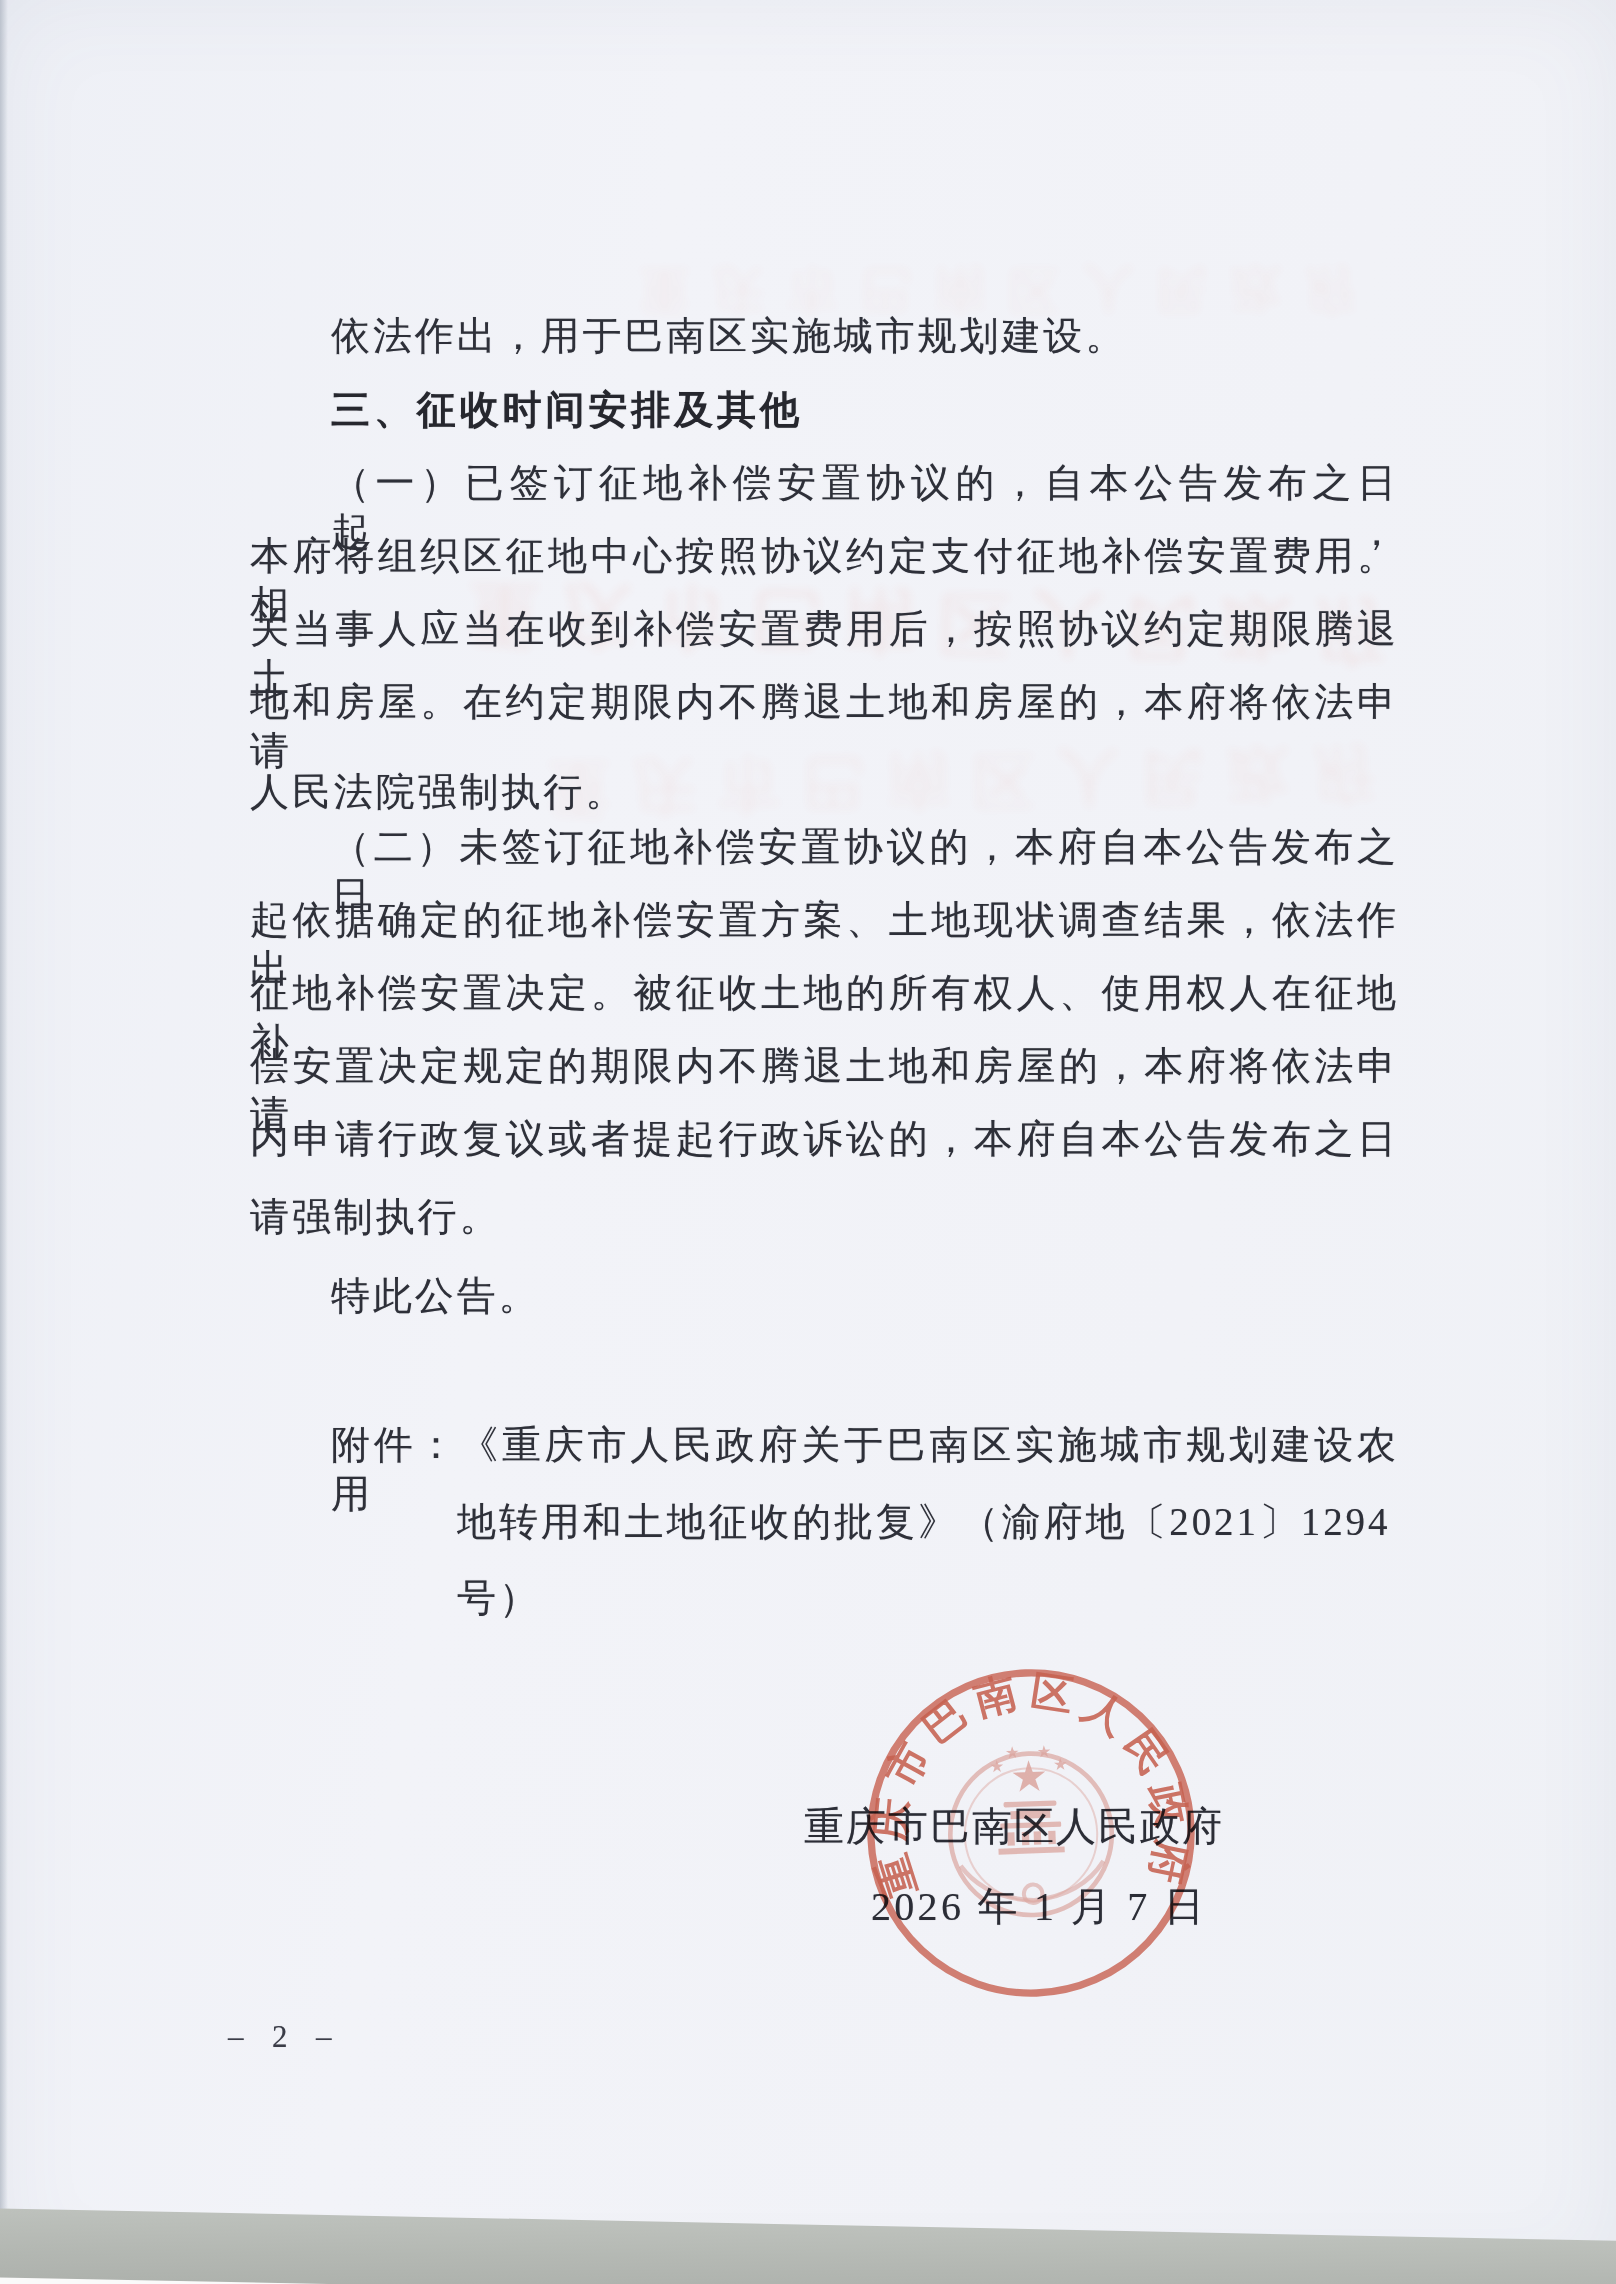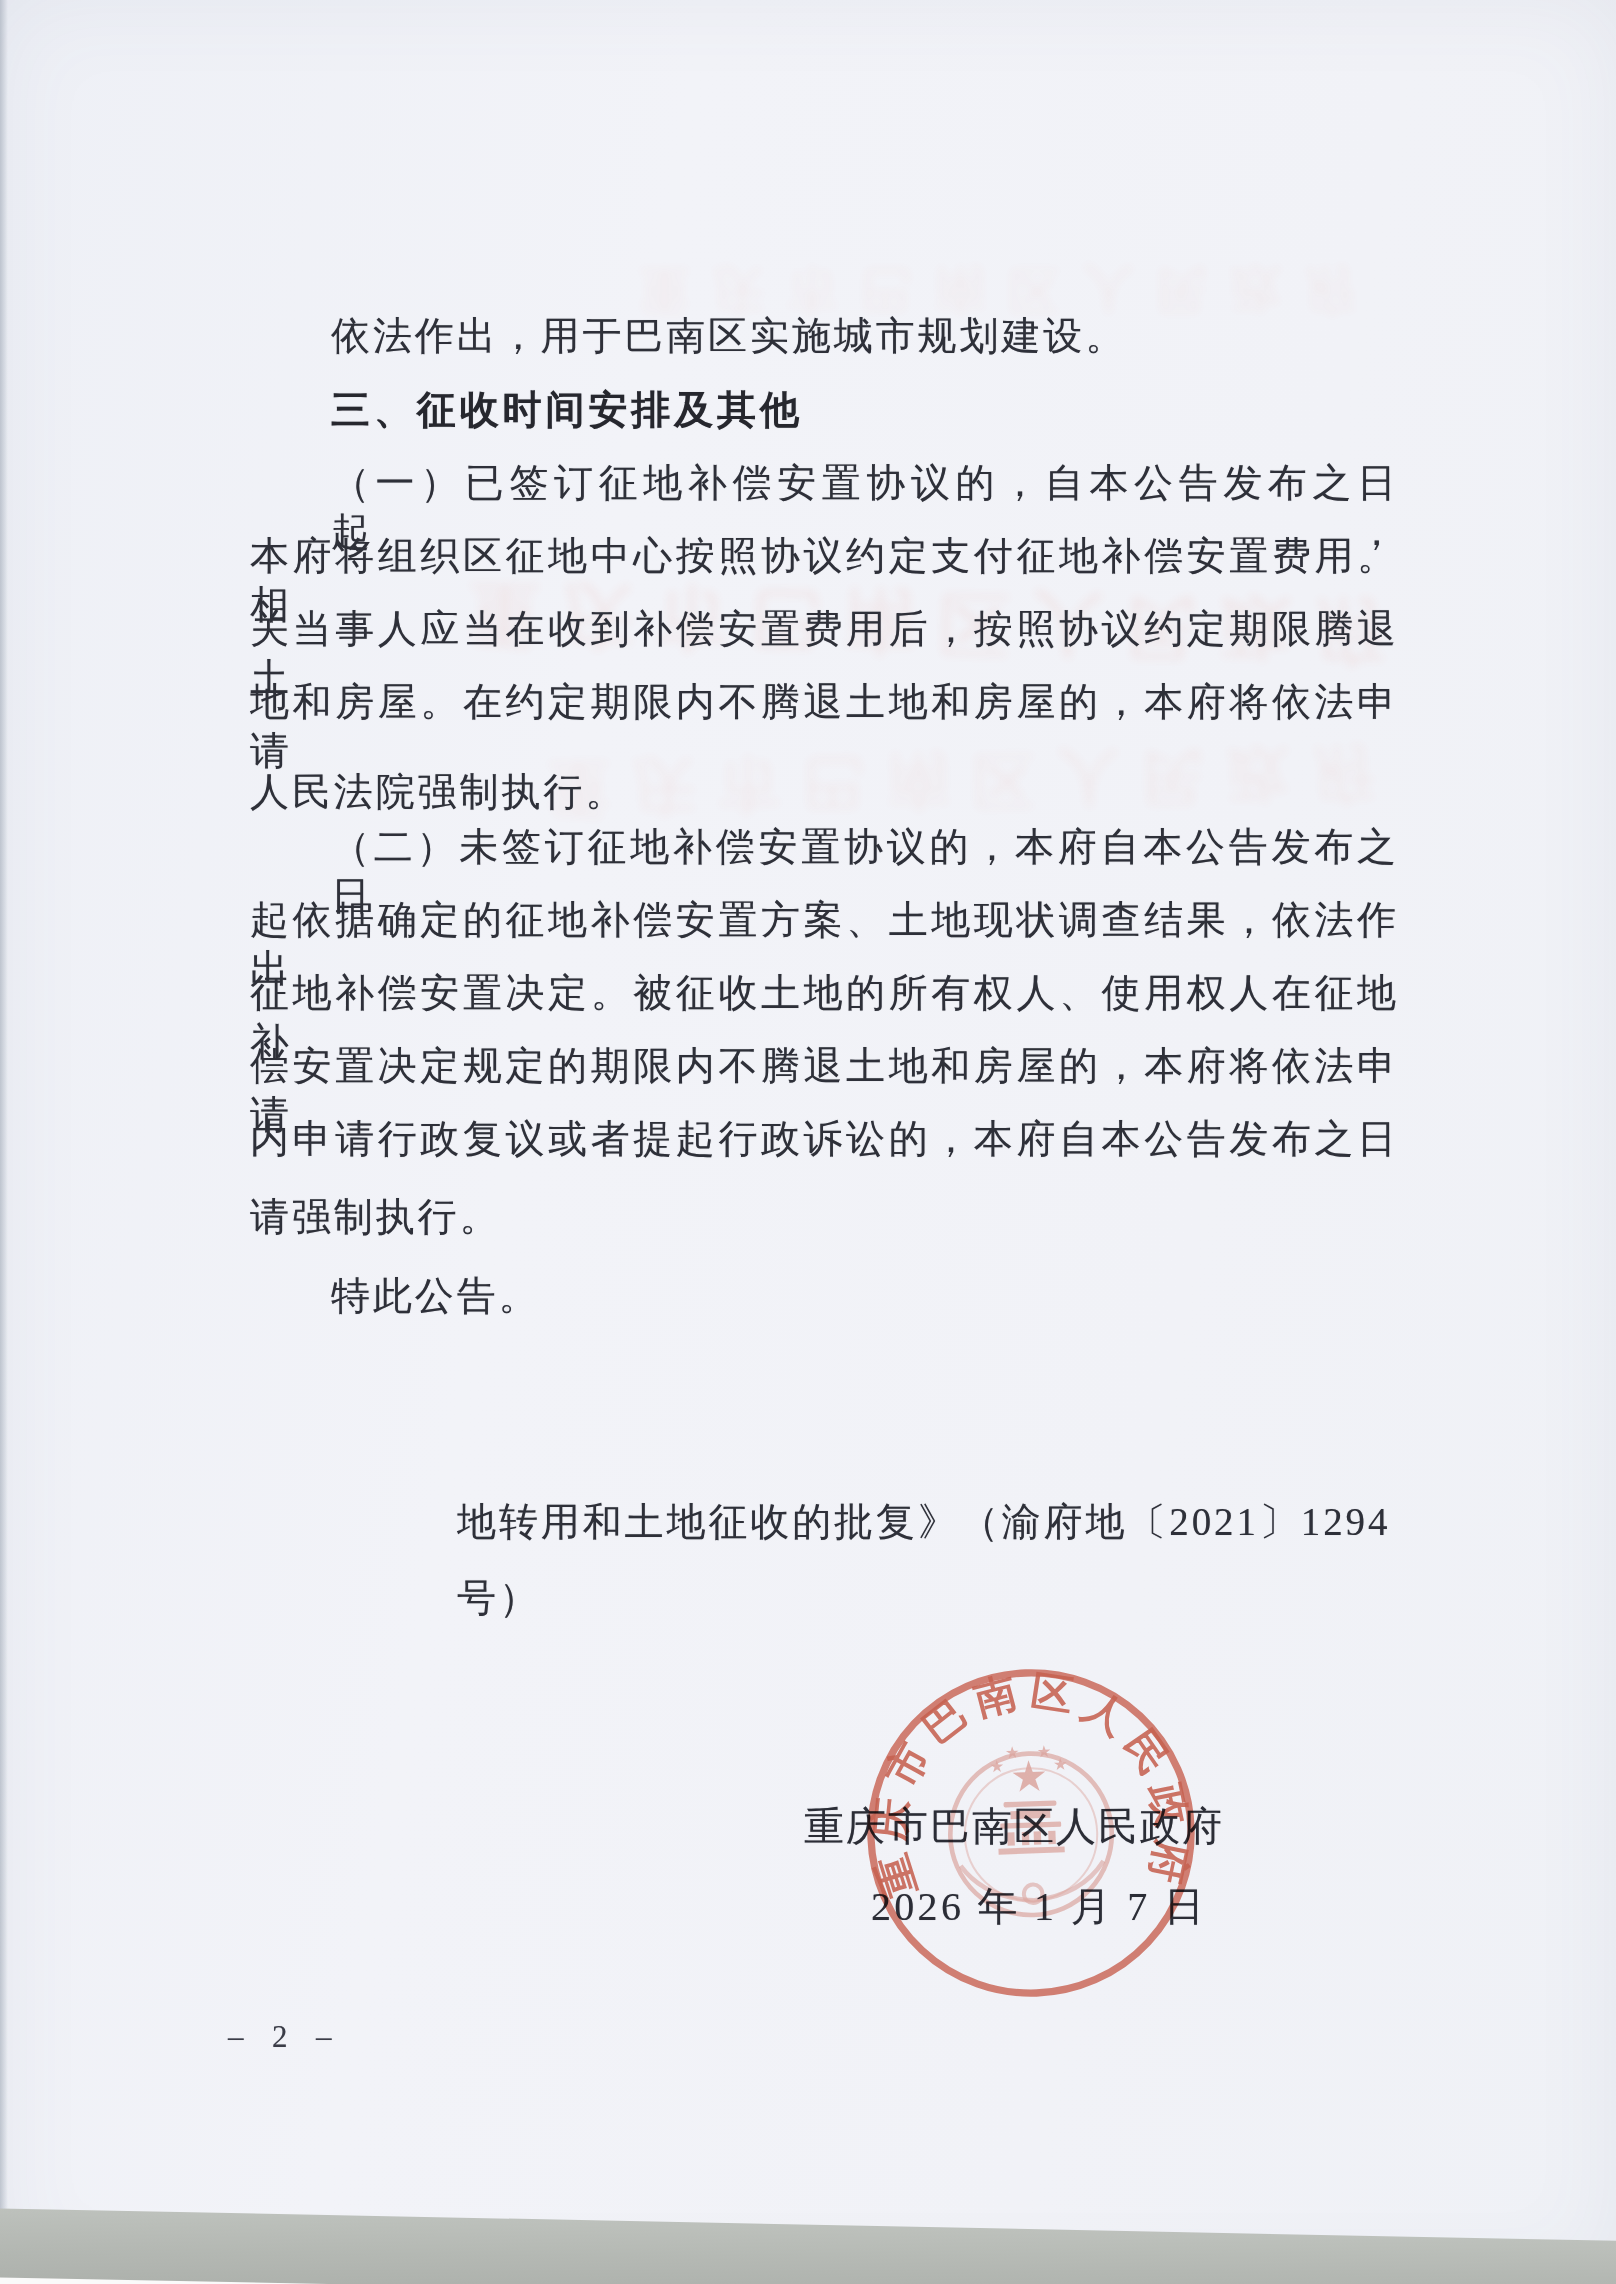--- a/index.html
+++ b/index.html
@@ -95,20 +95,21 @@
   <div class="line jline" style="top:678px">地和房屋。在约定期限内不腾退土地和房屋的，本府将依法申请</div>
   <div class="line" style="top:768px">人民法院强制执行。</div>
   <div class="line ind2 jline" style="top:823px">（二）未签订征地补偿安置协议的，本府自本公告发布之日</div>
   <div class="line jline" style="top:896px">起依据确定的征地补偿安置方案、土地现状调查结果，依法作出</div>
   <div class="line jline" style="top:969px">征地补偿安置决定。被征收土地的所有权人、使用权人在征地补</div>
   <div class="line jline" style="top:1042px">偿安置决定规定的期限内不腾退土地和房屋的，本府将依法申请</div>
   <div class="line jline" style="top:1115px">内申请行政复议或者提起行政诉讼的，本府自本公告发布之日</div>
   <div class="line" style="top:1193px">请强制执行。</div>
   <div class="line ind2" style="top:1272px">特此公告。</div>
 
+  <div class="line ind2 jline" style="top:1421px">附件：《重庆市人民政府关于巴南区实施城市规划建设农用</div>
   <div class="line ind5" style="top:1498px">地转用和土地征收的批复》（渝府地〔2021〕1294</div>
   <div class="line ind5" style="top:1574px">号）</div>
 
   <div class="signature">重庆市巴南区人民政府</div>
   <div class="datestamp">2026 年 1 月 7 日</div>
 
   <div class="pagenum">– 2 –</div>
 
   <svg class="seal" viewBox="0 0 520 520" aria-hidden="true">
     <defs>

